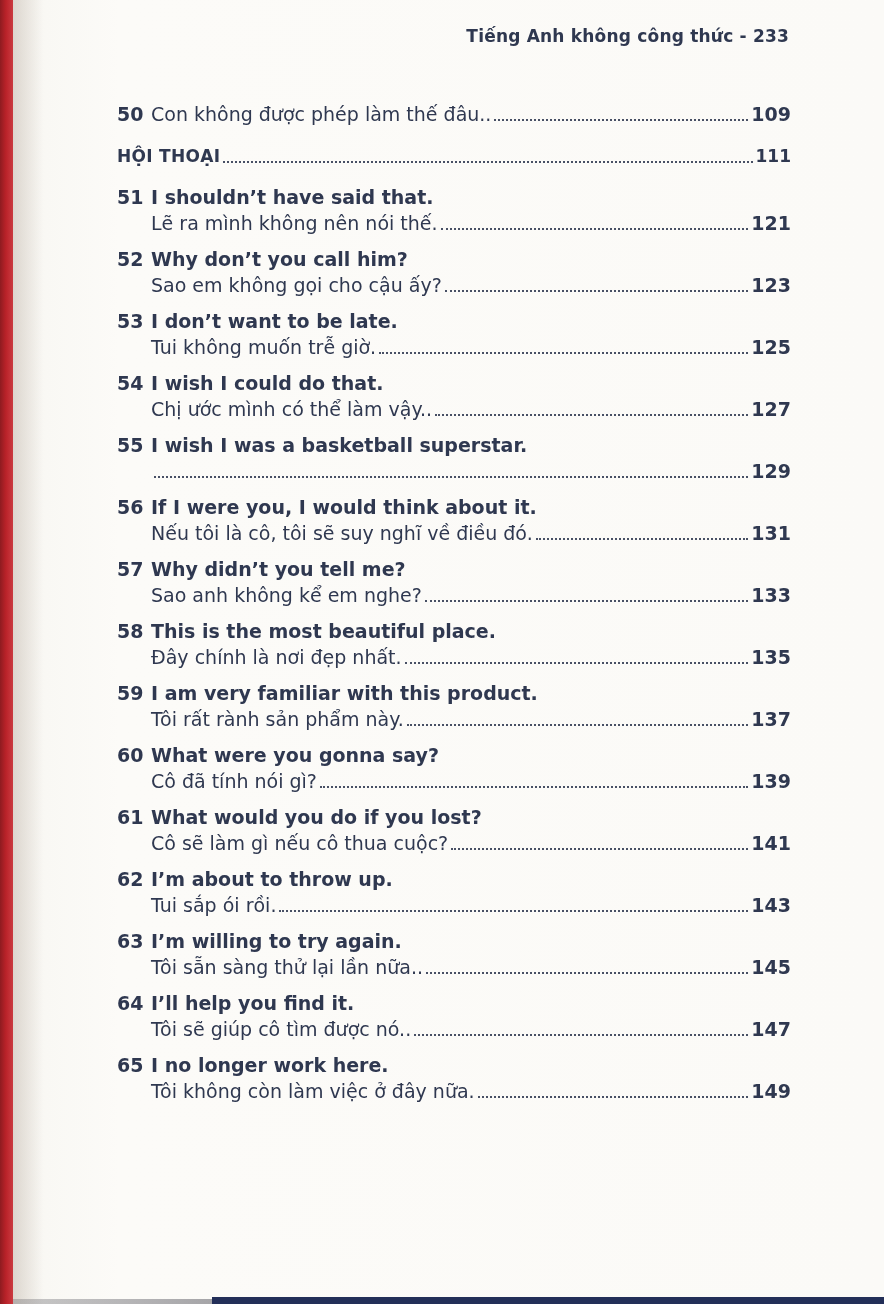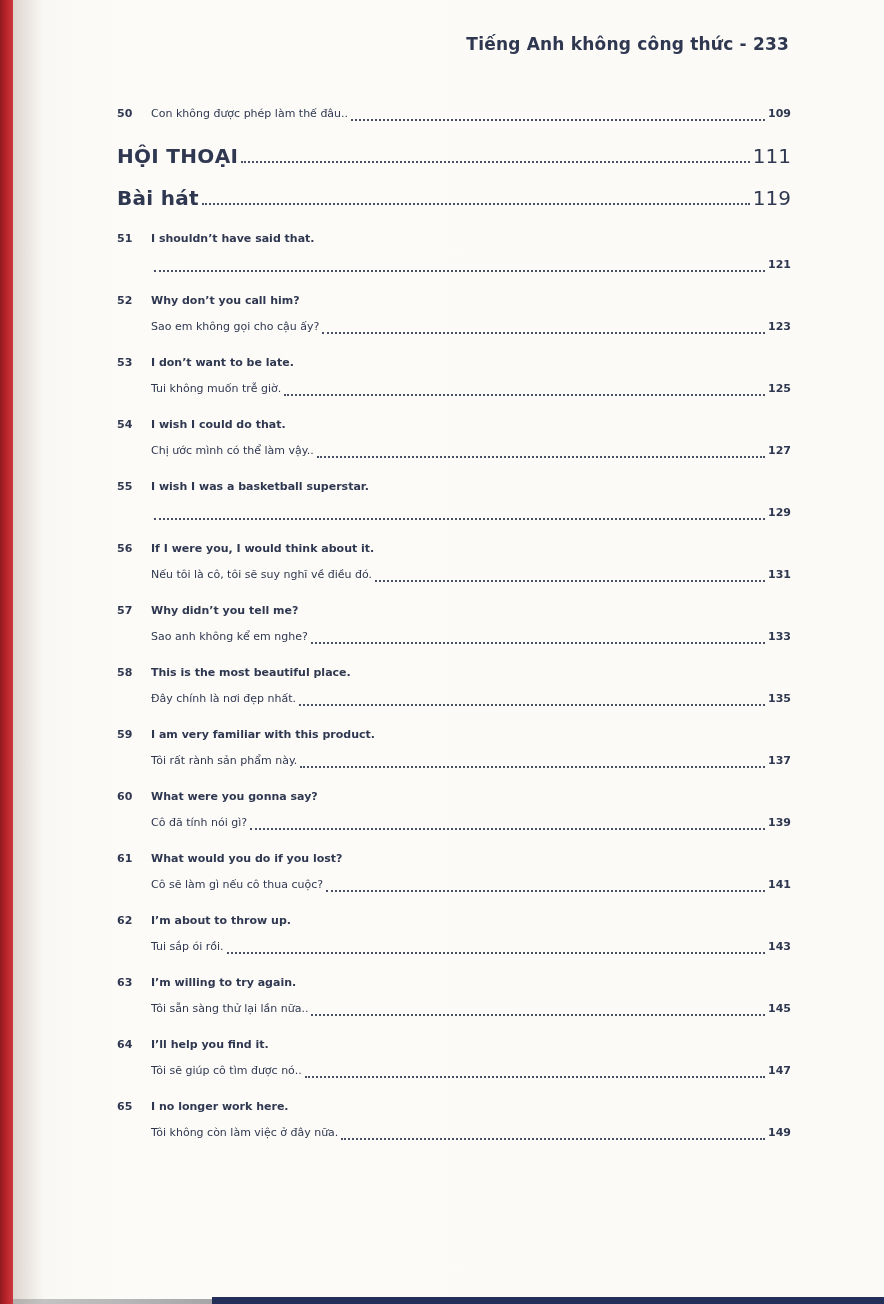--- a/index.html
+++ b/index.html
@@ -36,36 +36,36 @@
     background: #232f58;
   }
   .bottom-strip-left {
     position: absolute;
     left: 13px; width: 199px; bottom: 0;
     height: 5px;
     background: linear-gradient(90deg, rgba(60,60,70,.25), rgba(60,60,70,.45));
   }
   .header {
     position: absolute;
-    top: 34px;
+    top: 26px;
     right: 95px;
     font-size: 17px;
     font-weight: 700;
     letter-spacing: .2px;
   }
   .toc {
     position: absolute;
     top: 101px;
     left: 117px;
     right: 93px;
   }
   .entry {
     display: flex;
     margin-bottom: 10px;
-    font-size: 11px;
+    font-size: 19px;
     line-height: 26px;
   }
   .num {
     flex: none;
     width: 34px;
     font-weight: 700;
   }
   .lines { flex: 1; min-width: 0; }
   .en { font-weight: 700; }
   .vi-row {
@@ -82,26 +82,26 @@
     margin: 0 3px 6px 3px;
   }
   .pagenum {
     flex: none;
     font-weight: 600;
   }
   .section {
     display: flex;
     align-items: center;
     margin: 16px 0 15px 0;
-    font-size: 20px;
+    font-size: 17px;
     line-height: 26px;
     font-weight: 700;
   }
   .sec-label { flex: none; white-space: nowrap; letter-spacing: .3px; }
-  .section .pagenum { font-weight: 400; }
+  .section .pagenum { font-weight: 700; }
 </style>
 </head>
 <body>
 
 <div class="page">
   <div class="spine"></div>
   <div class="spine-shadow"></div>
 
   <div class="header">Tiếng Anh không công thức - 233</div>
 
@@ -116,31 +116,27 @@
       </div>
     </div>
   </div>
 
   <div class="section">
     <span class="sec-label">HỘI THOẠI</span>
     <span class="leader"></span>
     <span class="pagenum">111</span>
   </div>
 
-  <div class="section">
-    <span class="sec-label">Bài hát</span>
-    <span class="leader"></span>
-    <span class="pagenum">119</span>
-  </div>
 
   <div class="entry">
     <div class="num">51</div>
     <div class="lines">
       <div class="en">I shouldn’t have said that.</div>
       <div class="vi-row">
+        <span class="vi">Lẽ ra mình không nên nói thế.</span>
         <span class="leader"></span>
         <span class="pagenum">121</span>
       </div>
     </div>
   </div>
 
   <div class="entry">
     <div class="num">52</div>
     <div class="lines">
       <div class="en">Why don’t you call him?</div>

